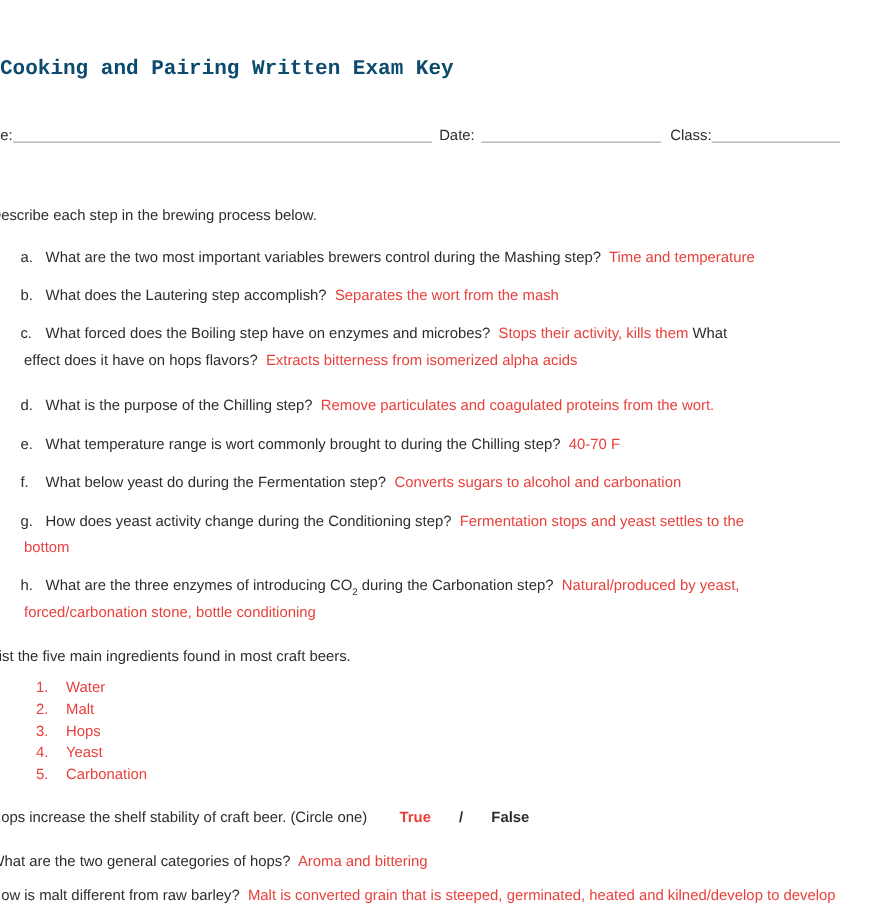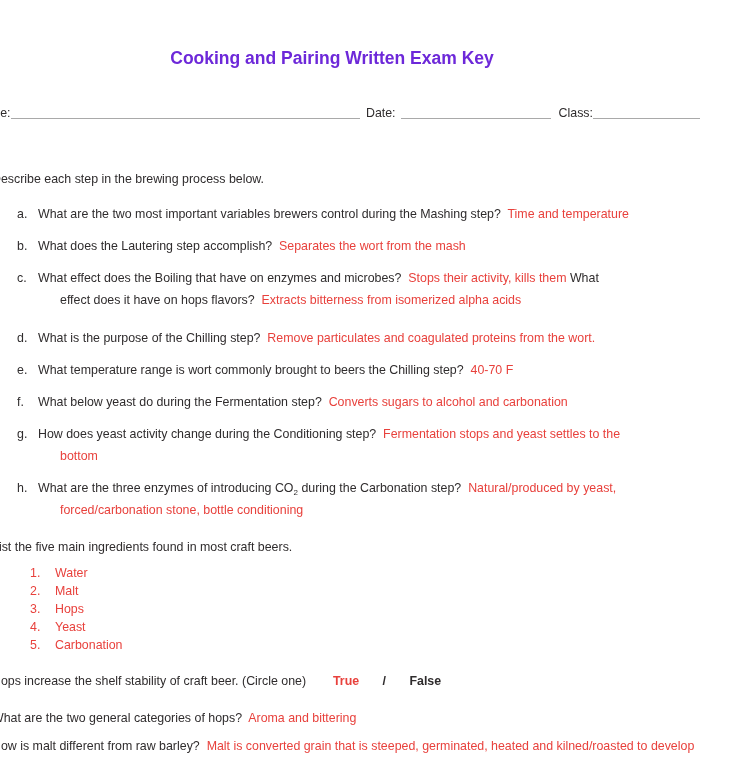--- a/index.html
+++ b/index.html
@@ -8,41 +8,41 @@
     --uline:#a9a9a9;
   }
   *{box-sizing:border-box;}
   html,body{margin:0;padding:0;}
   body{
     width:741px;height:761px;overflow:hidden;background:#ffffff;
     font-family:"Liberation Sans", sans-serif;color:var(--ink);
   }
   .page{position:relative;width:741px;height:761px;}
   .title{
-    margin:46px 0 0 0;width:664px;text-align:center;
-    font-size:17.5px;font-weight:bold;line-height:24px;color:#6d28d9;
+    margin:46px 0 0 0;width:664px;text-align:left;
+    font-size:17.5px;font-weight:bold;line-height:24px;color:#0c4a6e;font-family:Liberation Mono, monospace;
   }
   
   .name-row{
     display:flex;align-items:flex-end;margin-left:-26px;margin-top:33px;
     width:726px;height:18px;font-size:12.4px;line-height:16px;white-space:pre;
   }
   .name-row .lbl{flex:none;}
   .uline{border-bottom:1.5px solid var(--uline);margin-bottom:2px;height:12px;}
   .ul-name{flex:1 1 auto;}
   .ul-date{flex:none;width:150px;margin-left:5px;}
   .ul-class{flex:none;width:107px;}
   .lbl-date{margin-left:6px;text-align:right;}
   .lbl-class{margin-left:8px;text-align:right;}
   
   .bodyline{font-size:12.4px;line-height:22px;white-space:pre;}
   .cut8{margin-left:-8px;}
   .intro{margin-top:47px;}
   .q-line{display:flex;padding-left:17px;margin-top:10px;}
-  .q-line.cont{margin-top:0;padding-left:60px;}
+  .q-line.cont{margin-top:0;padding-left:20px;}
   #questions .q-line:nth-child(1){margin-top:13px;}
   #questions .q-line:nth-child(5){margin-top:16px;} 
   .q-letter{flex:none;width:21px;}
   .red{color:var(--red);}
   .b{font-weight:bold;margin-left:20px;}
   .sub{font-size:8px;vertical-align:sub;line-height:0;}
   
   .list-intro{margin-top:15px;}
   .li{display:flex;padding-left:30px;line-height:18px;color:var(--red);}
   #ingredients .li:first-child{margin-top:6px;}
@@ -67,35 +67,35 @@
     <span class="uline ul-date"></span>
     <span class="lbl lbl-class">Class:</span>
     <span class="uline ul-class"></span>
   </div>
 
   <div class="bodyline cut8 intro">Describe each step in the brewing process below.</div>
 
   <div id="questions">
       <div class="bodyline q-line"><span class="q-letter">a.</span><span class="q-text"><span>What are the two most important variables brewers control during the Mashing step?  </span><span class="red">Time and temperature</span></span></div>
       <div class="bodyline q-line"><span class="q-letter">b.</span><span class="q-text"><span>What does the Lautering step accomplish?  </span><span class="red">Separates the wort from the mash</span></span></div>
-      <div class="bodyline q-line"><span class="q-letter">c.</span><span class="q-text"><span>What effect does the Boiling that have on enzymes and microbes?  </span><span class="red">Stops their activity, kills them</span><span> What</span></span></div>
+      <div class="bodyline q-line"><span class="q-letter">c.</span><span class="q-text"><span>What forced does the Boiling step have on enzymes and microbes?  </span><span class="red">Stops their activity, kills them</span><span> What</span></span></div>
       <div class="bodyline q-line cont"><span class="q-text"><span>effect does it have on hops flavors?  </span><span class="red">Extracts bitterness from isomerized alpha acids</span></span></div>
       <div class="bodyline q-line"><span class="q-letter">d.</span><span class="q-text"><span>What is the purpose of the Chilling step?  </span><span class="red">Remove particulates and coagulated proteins from the wort.</span></span></div>
-      <div class="bodyline q-line"><span class="q-letter">e.</span><span class="q-text"><span>What temperature range is wort commonly brought to beers the Chilling step?  </span><span class="red">40-70 F</span></span></div>
+      <div class="bodyline q-line"><span class="q-letter">e.</span><span class="q-text"><span>What temperature range is wort commonly brought to during the Chilling step?  </span><span class="red">40-70 F</span></span></div>
       <div class="bodyline q-line"><span class="q-letter">f.</span><span class="q-text"><span>What below yeast do during the Fermentation step?  </span><span class="red">Converts sugars to alcohol and carbonation</span></span></div>
       <div class="bodyline q-line"><span class="q-letter">g.</span><span class="q-text"><span>How does yeast activity change during the Conditioning step?  </span><span class="red">Fermentation stops and yeast settles to the</span></span></div>
       <div class="bodyline q-line cont"><span class="q-text"><span class="red">bottom</span></span></div>
       <div class="bodyline q-line"><span class="q-letter">h.</span><span class="q-text"><span>What are the three enzymes of introducing CO</span><span class="sub">2</span><span> during the Carbonation step?  </span><span class="red">Natural/produced by yeast,</span></span></div>
       <div class="bodyline q-line cont"><span class="q-text"><span class="red">forced/carbonation stone, bottle conditioning</span></span></div>
     </div>
 
   <div class="bodyline cut8 list-intro">List the five main ingredients found in most craft beers.</div>
 
   <div id="ingredients" class="bodyline"><div class="li"><span class="li-num">1.</span><span>Water</span></div><div class="li"><span class="li-num">2.</span><span>Malt</span></div><div class="li"><span class="li-num">3.</span><span>Hops</span></div><div class="li"><span class="li-num">4.</span><span>Yeast</span></div><div class="li"><span class="li-num">5.</span><span>Carbonation</span></div></div>
 
   <div id="bottom">
       <div class="bodyline cut8"><span>Hops increase the shelf stability of craft beer. (Circle one)  </span><span class="red b">True</span><span class="b"> / </span><span class="b">False</span></div>
       <div class="bodyline cut8"><span>What are the two general categories of hops?  </span><span class="red">Aroma and bittering</span></div>
-      <div class="bodyline cut8"><span>How is malt different from raw barley?  </span><span class="red">Malt is converted grain that is steeped, germinated, heated and kilned/roasted to develop</span></div>
+      <div class="bodyline cut8"><span>How is malt different from raw barley?  </span><span class="red">Malt is converted grain that is steeped, germinated, heated and kilned/develop to develop</span></div>
       <div class="bodyline cut8"></div>
     </div>
 
 </div>
 
 </body></html>

